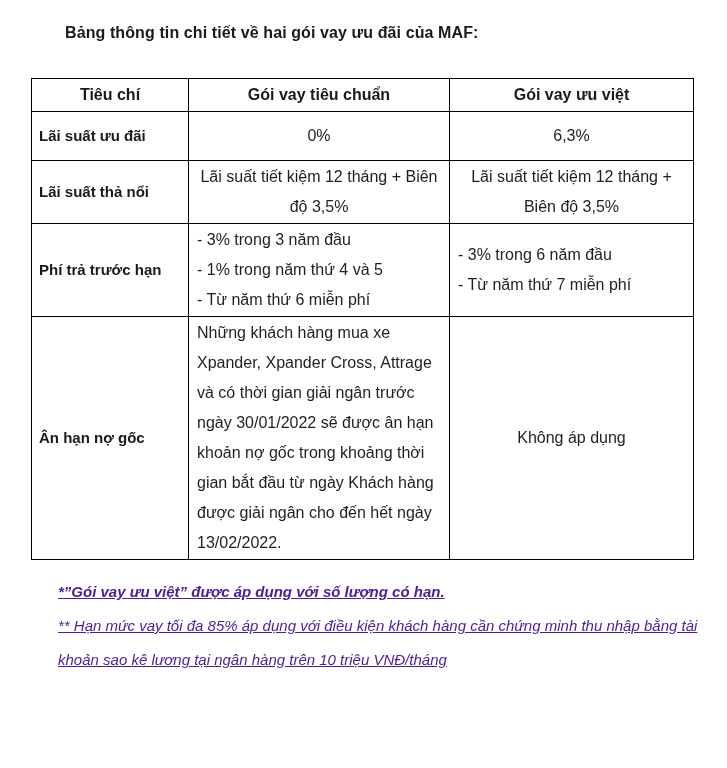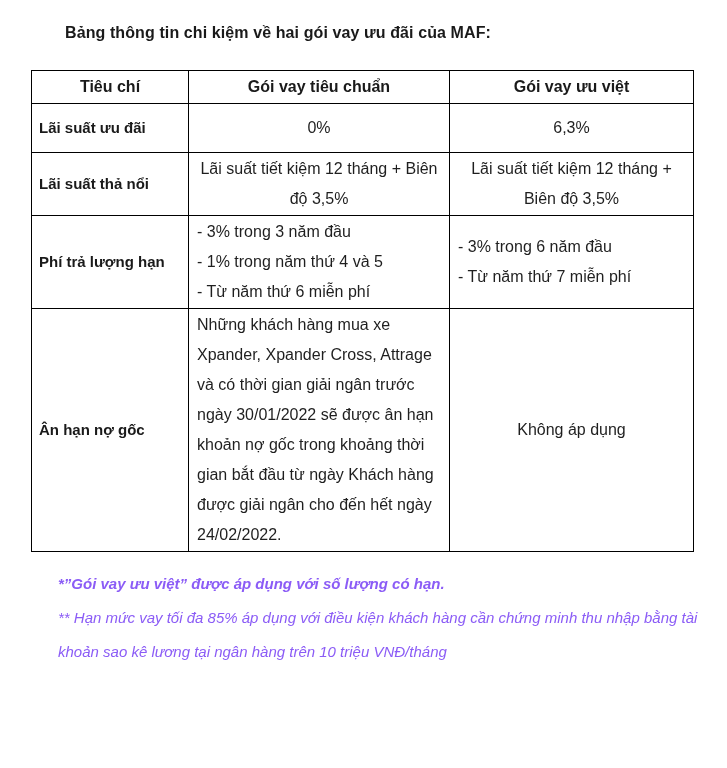--- a/index.html
+++ b/index.html
@@ -18,21 +18,21 @@
     background: #ffffff;
   }
   .doc-title {
     margin: 24px 0 0 65px;
     font-size: 16px;
     font-weight: 700;
     color: #1a1a1a;
     letter-spacing: 0.1px;
   }
   table.loan-table {
-    margin: 28px 0 0 31px;
+    margin: 36px 0 0 31px;
     width: 662px;
     table-layout: fixed;
     border-collapse: collapse;
   }
   .loan-table th,
   .loan-table td {
     border: 1.5px solid #000000;
     vertical-align: middle;
     font-size: 16px;
     line-height: 30px;
@@ -60,30 +60,31 @@
   }
   .loan-table tr.r-single td { height: 49px; }
   .footnotes {
     margin: 15px 0 0 58px;
     width: 660px;
   }
   .footnote {
     font-style: italic;
     font-size: 15px;
     line-height: 34px;
-    color: #8b5cf6;
+    color: #4c1d95;
+    text-decoration: underline;
   }
   .footnote.emph { font-weight: 600; }
 </style>
 </head>
 <body>
 
 <div class="page">
 
-  <h1 class="doc-title">Bảng thông tin chi kiệm về hai gói vay ưu đãi của MAF:</h1>
+  <h1 class="doc-title">Bảng thông tin chi tiết về hai gói vay ưu đãi của MAF:</h1>
 
   <table class="loan-table">
     <colgroup>
       <col style="width:157px">
       <col style="width:261px">
       <col style="width:244px">
     </colgroup>
     <thead>
       <tr>
         <th>Tiêu chí</th>
@@ -96,34 +97,34 @@
         <td class="label">Lãi suất ưu đãi</td>
         <td class="val">0%</td>
         <td class="val">6,3%</td>
       </tr>
       <tr>
         <td class="label">Lãi suất thả nổi</td>
         <td class="val">Lãi suất tiết kiệm 12 tháng + Biên độ 3,5%</td>
         <td class="val">Lãi suất tiết kiệm 12 tháng + Biên độ 3,5%</td>
       </tr>
       <tr>
-        <td class="label">Phí trả lượng hạn</td>
+        <td class="label">Phí trả trước hạn</td>
         <td class="val left">
           <div>- 3% trong 3 năm đầu</div>
           <div>- 1% trong năm thứ 4 và 5</div>
           <div>- Từ năm thứ 6 miễn phí</div>
         </td>
         <td class="val left">
           <div>- 3% trong 6 năm đầu</div>
           <div>- Từ năm thứ 7 miễn phí</div>
         </td>
       </tr>
       <tr>
         <td class="label">Ân hạn nợ gốc</td>
-        <td class="val left">Những khách hàng mua xe Xpander, Xpander Cross, Attrage và có thời gian giải ngân trước ngày 30/01/2022 sẽ được ân hạn khoản nợ gốc trong khoảng thời gian bắt đầu từ ngày Khách hàng được giải ngân cho đến hết ngày 24/02/2022.</td>
+        <td class="val left">Những khách hàng mua xe Xpander, Xpander Cross, Attrage và có thời gian giải ngân trước ngày 30/01/2022 sẽ được ân hạn khoản nợ gốc trong khoảng thời gian bắt đầu từ ngày Khách hàng được giải ngân cho đến hết ngày 13/02/2022.</td>
         <td class="val">Không áp dụng</td>
       </tr>
     </tbody>
   </table>
 
   <div class="footnotes">
     <p class="footnote emph">*”Gói vay ưu việt” được áp dụng với số lượng có hạn.</p>
     <p class="footnote">** Hạn mức vay tối đa 85% áp dụng với điều kiện khách hàng cần chứng minh thu nhập bằng tài khoản sao kê lương tại ngân hàng trên 10 triệu VNĐ/tháng</p>
   </div>
 

